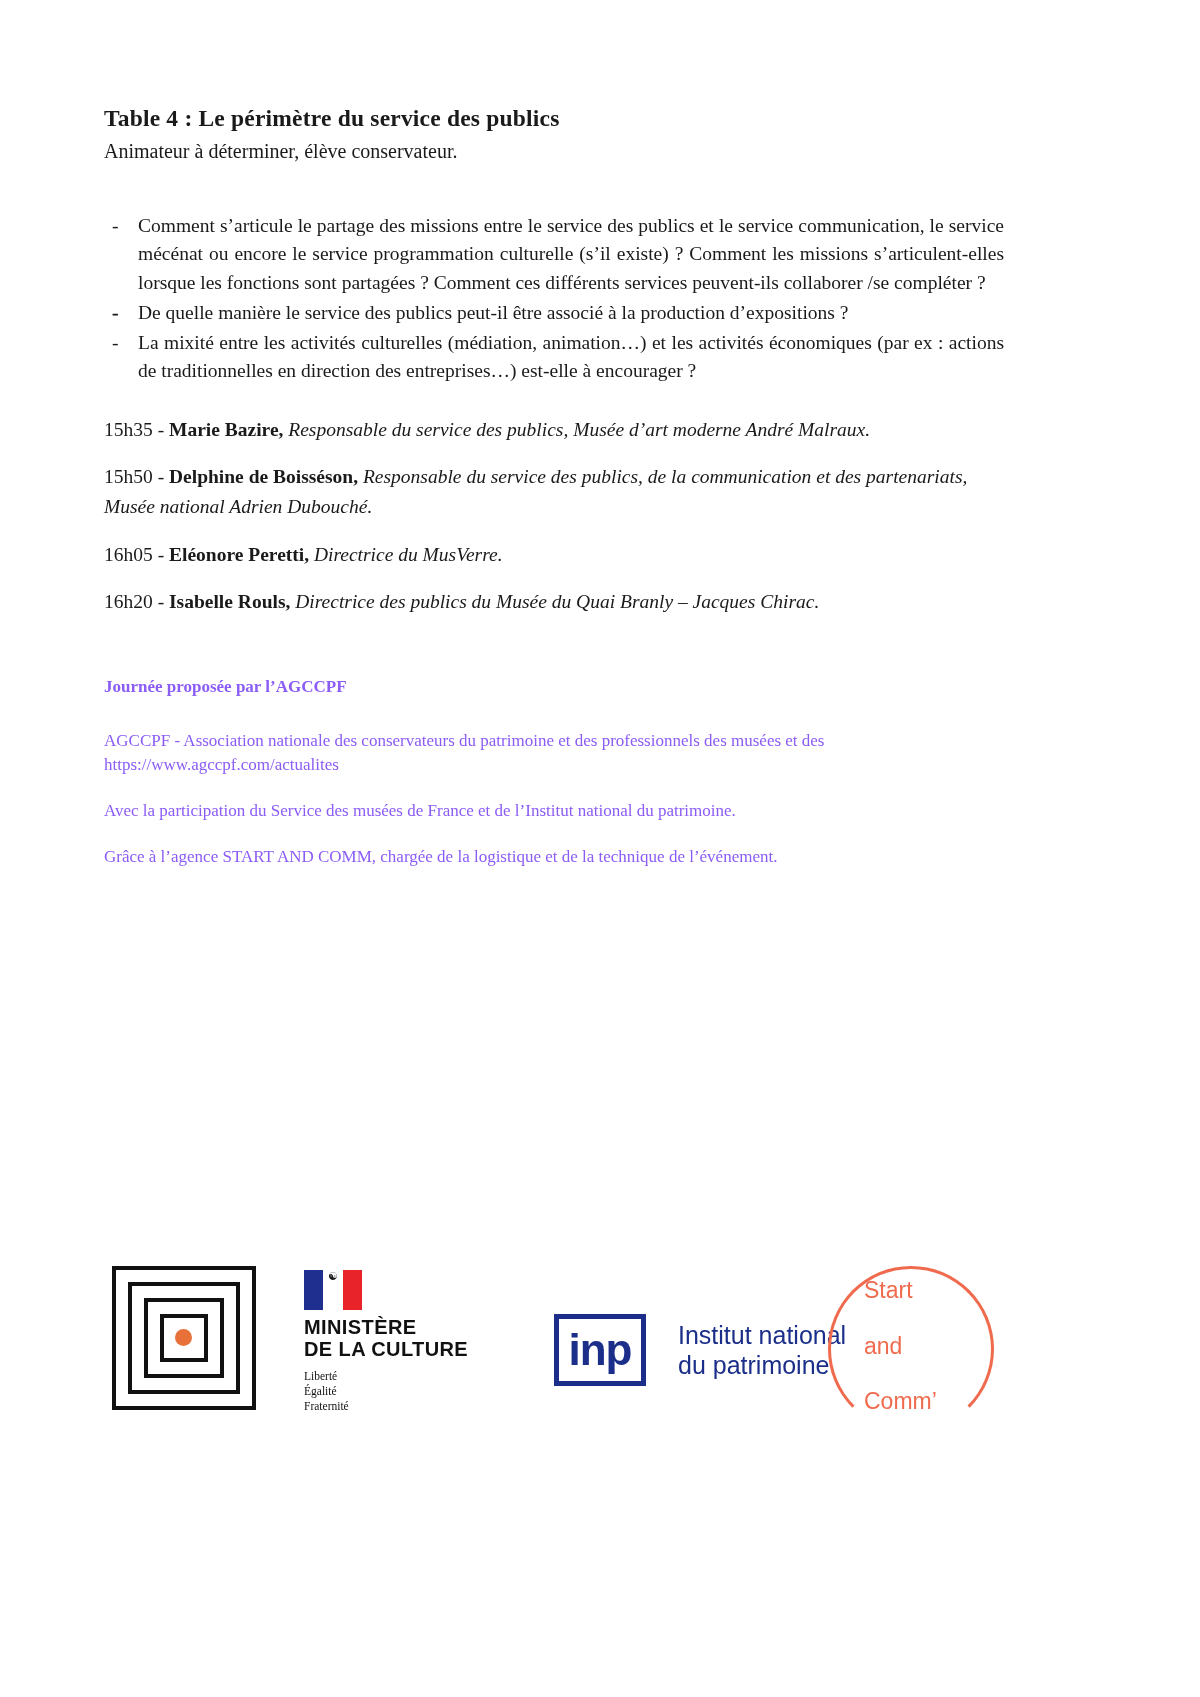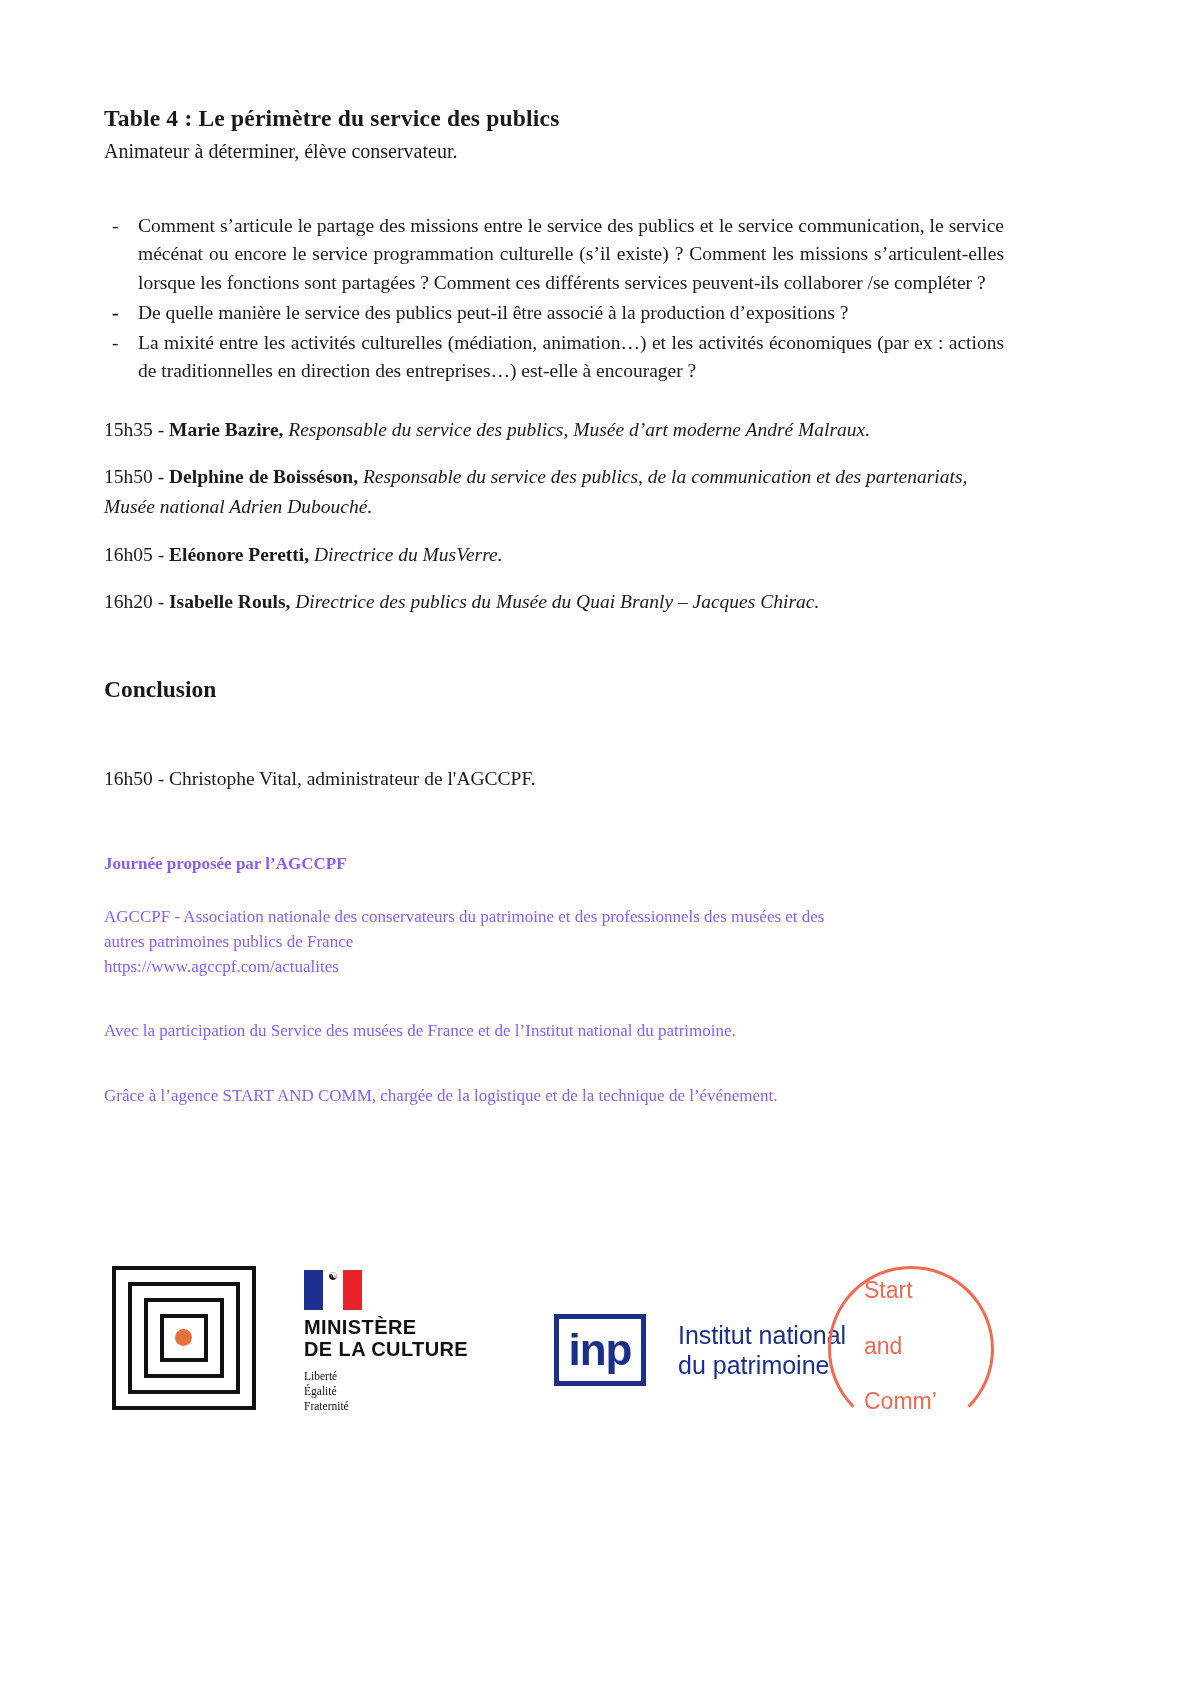--- a/index.html
+++ b/index.html
@@ -107,21 +107,21 @@
   .credit-block {
     font-size: 17px;
     line-height: 1.45;
     margin: 30px 0 0 0;
     text-align: justify;
   }
   .credit-line { display: block; }
   .credit-para {
     font-size: 17px;
     line-height: 1.45;
-    margin: 40px 0 0 0;
+    margin: 21px 0 0 0;
   }
 
   
   .logo-row {
     position: absolute;
     left: 104px;
     top: 1258px;
     width: 920px;
     height: 180px;
   }
@@ -267,33 +267,26 @@
         <span class="sp-time">15h50 - </span><span class="sp-name">Delphine de Boisséson,</span><span class="sp-role"> Responsable du service des publics, de la communication et des partenariats, Musée national Adrien Dubouché.</span>
       </li>
       <li class="speaker-item">
         <span class="sp-time">16h05 - </span><span class="sp-name">Eléonore Peretti,</span><span class="sp-role"> Directrice du MusVerre.</span>
       </li>
       <li class="speaker-item">
         <span class="sp-time">16h20 - </span><span class="sp-name">Isabelle Rouls,</span><span class="sp-role"> Directrice des publics du Musée du Quai Branly – Jacques Chirac.</span>
       </li>
     </ul>
 
-    <div class="conclusion-block">
-      <h2 class="section-heading">Conclusion</h2>
-      <p class="conclusion-entry">
-        <span class="sp-time">16h50 - </span><span class="sp-name-plain">Christophe Vital,</span><span class="sp-role"> administrateur de l'AGCCPF.</span>
-      </p>
-    </div>
 
     <div class="footer-credits">
       <p class="credit-heading">Journée proposée par l’AGCCPF</p>
 
       <p class="credit-block">
         <span class="credit-line">AGCCPF -  Association nationale des conservateurs du patrimoine et des professionnels des musées et des</span>
-        <span class="credit-line">autres patrimoines publics de France</span>
         <span class="credit-line">https://www.agccpf.com/actualites</span>
       </p>
 
       <p class="credit-para">Avec la participation du Service des musées de France et de l’Institut national du patrimoine.</p>
       <p class="credit-para">Grâce à l’agence START AND COMM, chargée de la logistique et de la technique de l’événement.</p>
     </div>
 
   </div>
 
   <div class="logo-row">

